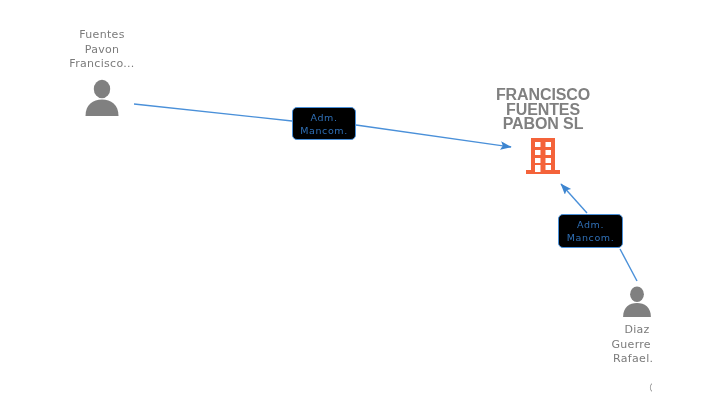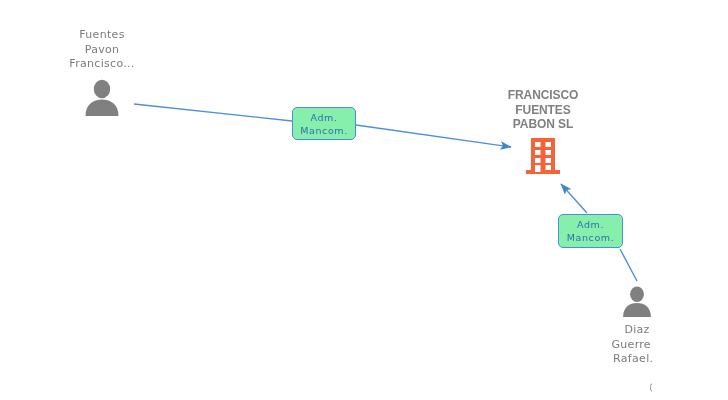--- a/index.html
+++ b/index.html
@@ -44,37 +44,37 @@
   }
 
   
   .company-node {
     position: absolute;
     width: 160px;
     text-align: center;
   }
   .company-label {
     color: #808080;
-    font-size: 12px;
+    font-size: 16px;
     font-weight: bold;
     line-height: 14.5px;
     letter-spacing: -0.1px;
     white-space: pre-line;
     font-family: "Liberation Sans", sans-serif;
   }
   .company-icon {
     display: block;
     margin: 2px auto 0 auto;
   }
 
   
   .rel-box {
     position: absolute;
     box-sizing: border-box;
-    background: #86efac;
+    background: #000000;
     border: 1px solid #4a90d9;
     border-radius: 5px;
     color: #2f6fb5;
     font-size: 9.5px;
     line-height: 13px;
     letter-spacing: 0.6px;
     text-align: center;
     display: flex;
     flex-direction: column;
     align-items: center;

